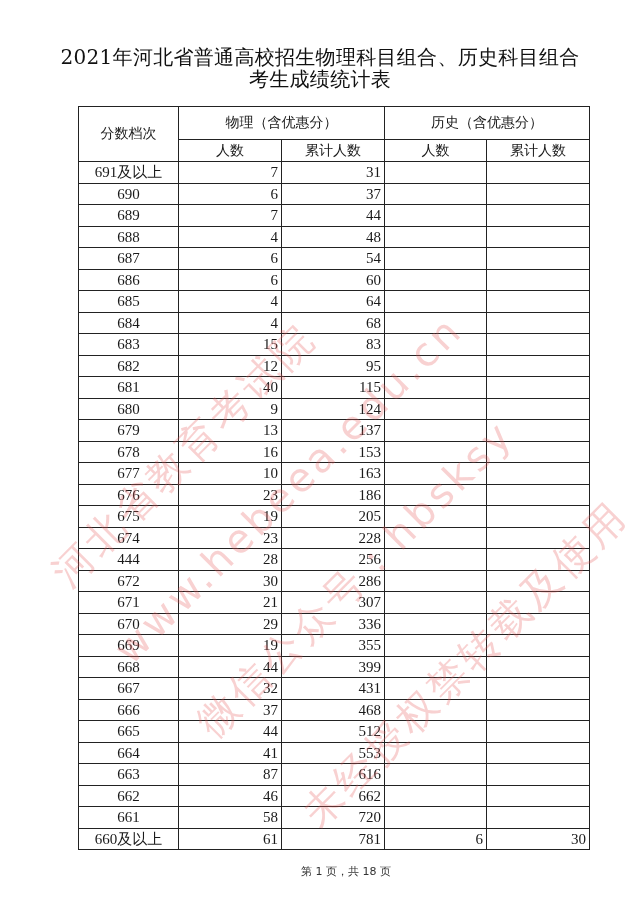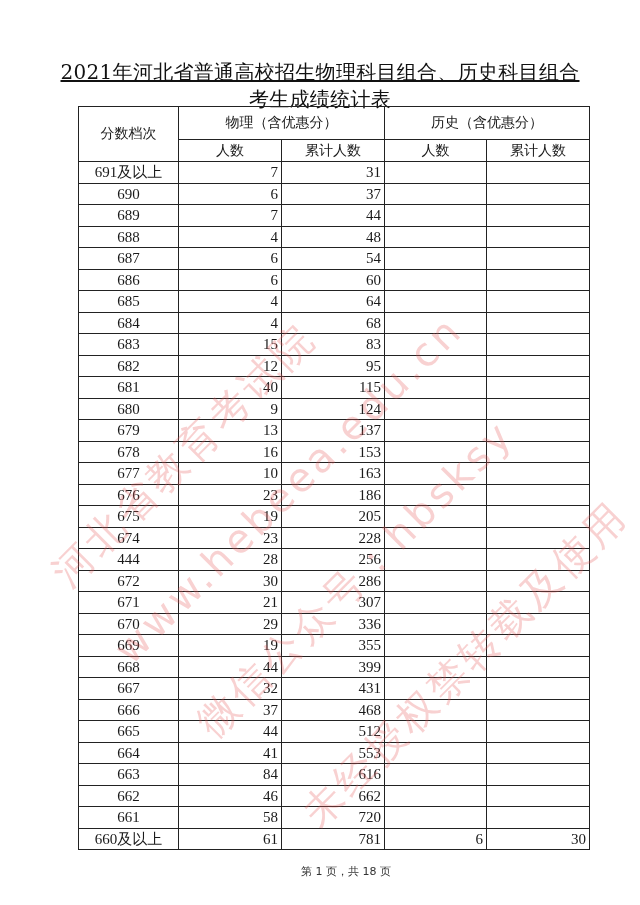--- a/index.html
+++ b/index.html
@@ -4,22 +4,22 @@
 <style>
   html, body { margin: 0; padding: 0; }
   body {
     width: 640px; height: 905px; background: #ffffff; position: relative; overflow: hidden;
     font-family: "DejaVu Serif", "Liberation Serif", serif; color: #1a1a1a;
   }
   .title {
     position: absolute; left: 0; width: 640px; text-align: center;
     font-family: "DejaVu Serif", serif; font-size: 20px; letter-spacing: 0.3px; color: #111;
   }
-  .title.l1 { top: 59px; text-decoration: underline; }
-  .title.l2 { top: 86px; text-align: center; }
+  .title.l1 { top: 44px; }
+  .title.l2 { top: 66px; text-align: center; }
   table.grid {
     position: absolute; left: 78px; top: 106px; width: 511px;
     border-collapse: collapse; table-layout: fixed;
     font-family: "Liberation Serif", "DejaVu Serif", serif; font-size: 15px;
   }
   table.grid td, table.grid th {
     border: 1.3px solid #222; padding: 0 3px; overflow: hidden; white-space: nowrap;
   }
   table.grid th { font-family: "DejaVu Sans", sans-serif; font-weight: normal; font-size: 14px; }
   .h1 { height: 33px; }
@@ -256,21 +256,21 @@
       </tr>
       <tr class="row">
         <td class="score">664</td>
         <td class="num">41</td>
         <td class="num">553</td>
         <td class="num"></td>
         <td class="num"></td>
       </tr>
       <tr class="row">
         <td class="score">663</td>
-        <td class="num">84</td>
+        <td class="num">87</td>
         <td class="num">616</td>
         <td class="num"></td>
         <td class="num"></td>
       </tr>
       <tr class="row">
         <td class="score">662</td>
         <td class="num">46</td>
         <td class="num">662</td>
         <td class="num"></td>
         <td class="num"></td>

